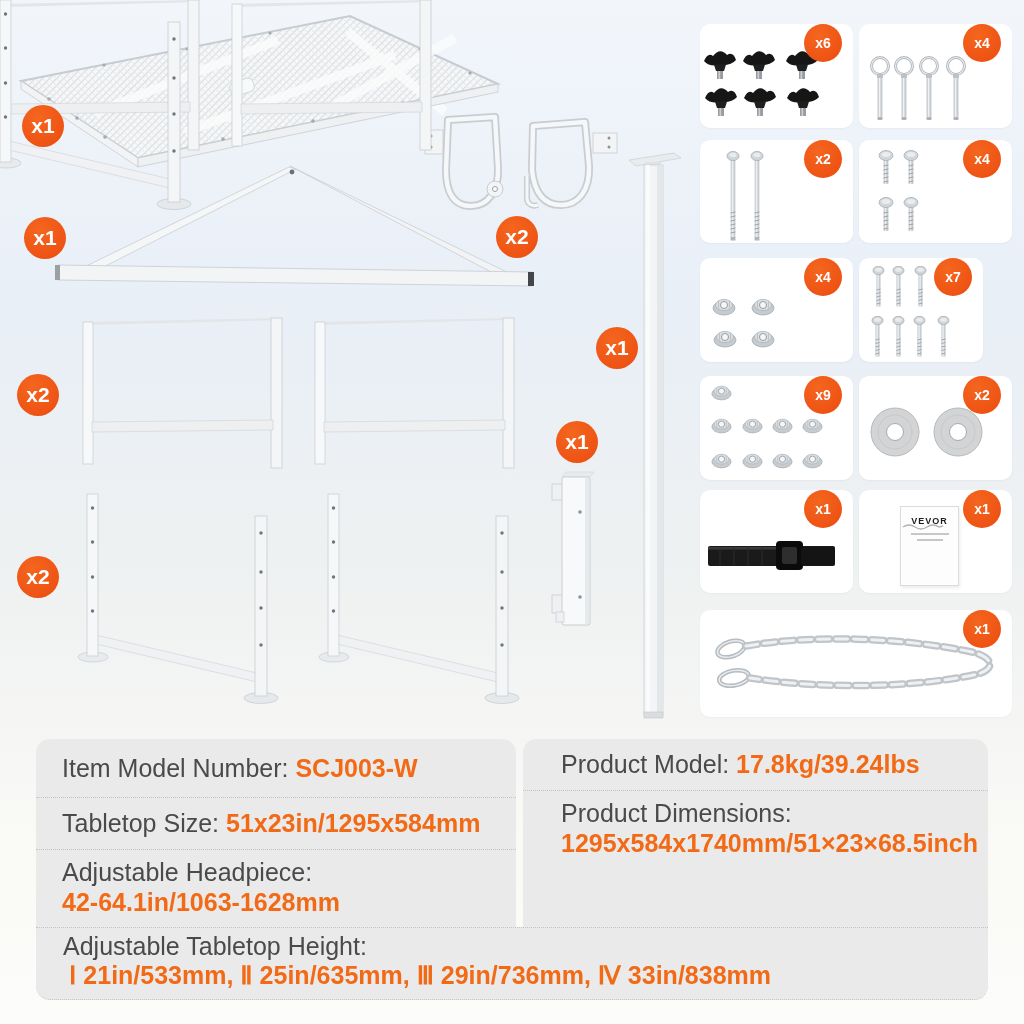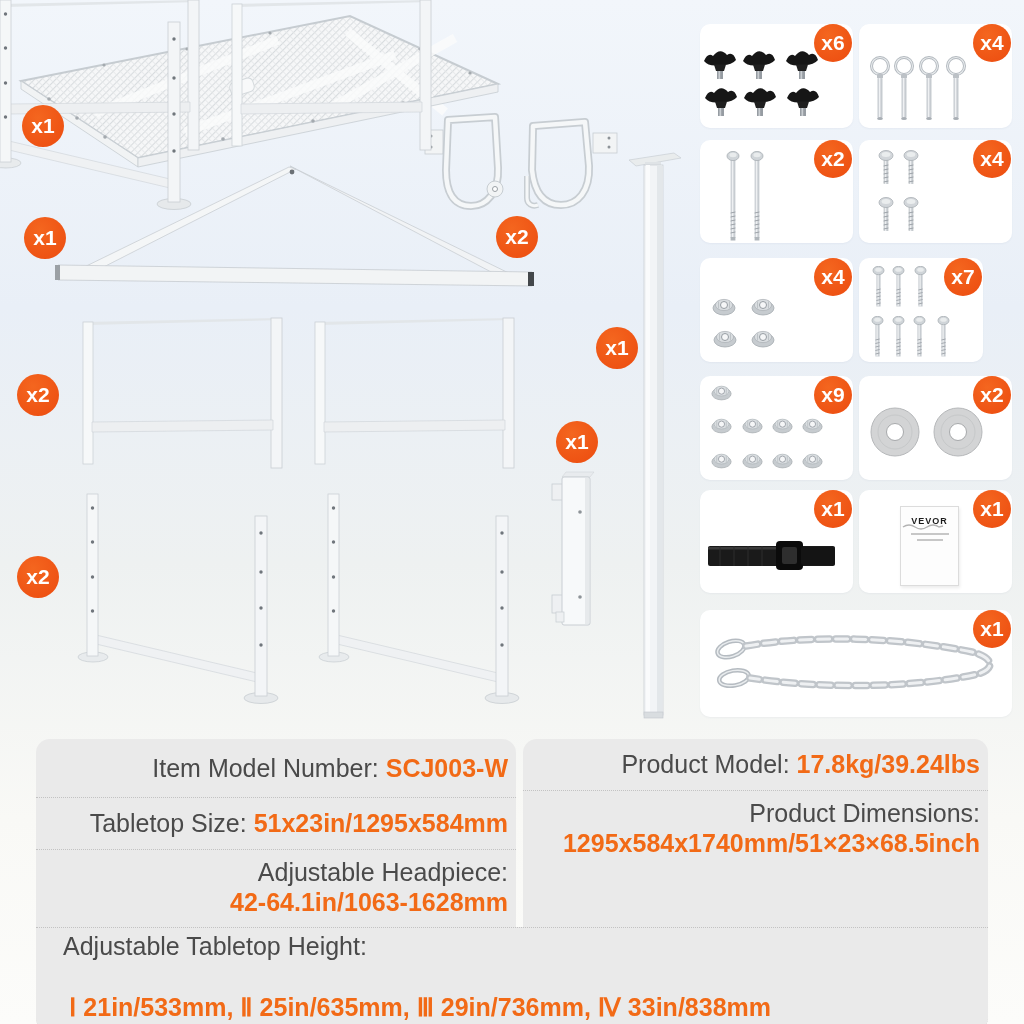--- a/index.html
+++ b/index.html
@@ -5,44 +5,44 @@
   html,body{margin:0;padding:0;background:#fff;}
   .stage{position:relative;width:1024px;height:1024px;overflow:hidden;
     font-family:"Liberation Sans",sans-serif;
     background:linear-gradient(180deg,#f2f6fb 0%,#e9eff7 30%,#eef1f1 55%,#f9f9f6 80%,#fcfcfa 100%);}
   .parts-svg{position:absolute;left:0;top:0;}
   .qbadge{position:absolute;width:42px;height:42px;border-radius:50%;
     background:radial-gradient(circle at 38% 30%,#f4661f 0%,#ee5213 75%);
     color:#fff;font-weight:bold;font-size:21px;display:flex;align-items:center;justify-content:center;}
   .card{position:absolute;background:#ffffff;border-radius:10px;box-shadow:0 1px 2px rgba(60,80,110,0.05);}
   .card svg{position:absolute;left:0;top:0;}
-  .qbadge.sm{width:38px;height:38px;font-size:21px;top:0;right:1px;}
+  .qbadge.sm{width:38px;height:38px;font-size:14px;top:0;right:11px;}
   .manual-page{position:absolute;left:41px;top:16px;width:57px;height:78px;background:#fdfdfd;
     border:1px solid #dcdcdc;box-shadow:1px 2px 3px rgba(0,0,0,0.08);text-align:center;}
   .manual-brand{font-size:9px;font-weight:bold;letter-spacing:1px;color:#1c1c1c;margin-top:9px;}
   .manual-line{height:2px;background:#c7c7c7;margin:4px auto 0;}
   .manual-line.l1{width:38px;margin-top:7px;}
   .manual-line.l2{width:26px;}
   .manual-wave{display:block;margin:14px auto 0;}
   
   .spec{position:absolute;left:36px;top:739px;width:952px;font-size:25px;line-height:1.15;}
-  .spec-top{display:flex;gap:7px;text-align:right;}
+  .spec-top{display:flex;gap:7px;}
   .spec-col{background:#eaeaea;border-radius:14px 14px 0 0;}
   .col-l{width:480px;}
   .col-r{flex:1;}
   .srow{padding:15px 8px 14px 26px;border-bottom:1px dotted #c3c3c3;}
   .col-r .srow{padding-left:38px;}
   .srow.r2{padding-top:11px;padding-bottom:11px;}
   .srow.r3{padding-top:7px;padding-bottom:9px;line-height:1.22;border-bottom:none;}
   .srow.full{background:#eaeaea;border-radius:0 0 14px 14px;border-top:1px dotted #c3c3c3;
     padding:4px 8px 8px 27px;line-height:1.18;}
   .lbl{color:#4a4a4a;}
   .val{color:#f26a16;font-weight:bold;}
   .blk{display:block;}
-  .indent{padding-left:6px;margin-top:32px;}
+  .indent{padding-left:6px;}
 </style>
 </head>
 <body>
 
 <div class="stage">
 
   <svg class="parts-svg" width="1024" height="1024" viewBox="0 0 1024 1024">
     <defs>
       <pattern id="mesh" width="5" height="5" patternUnits="userSpaceOnUse" patternTransform="rotate(45)">
         <rect width="5" height="5" fill="#f6f7f8"></rect>

